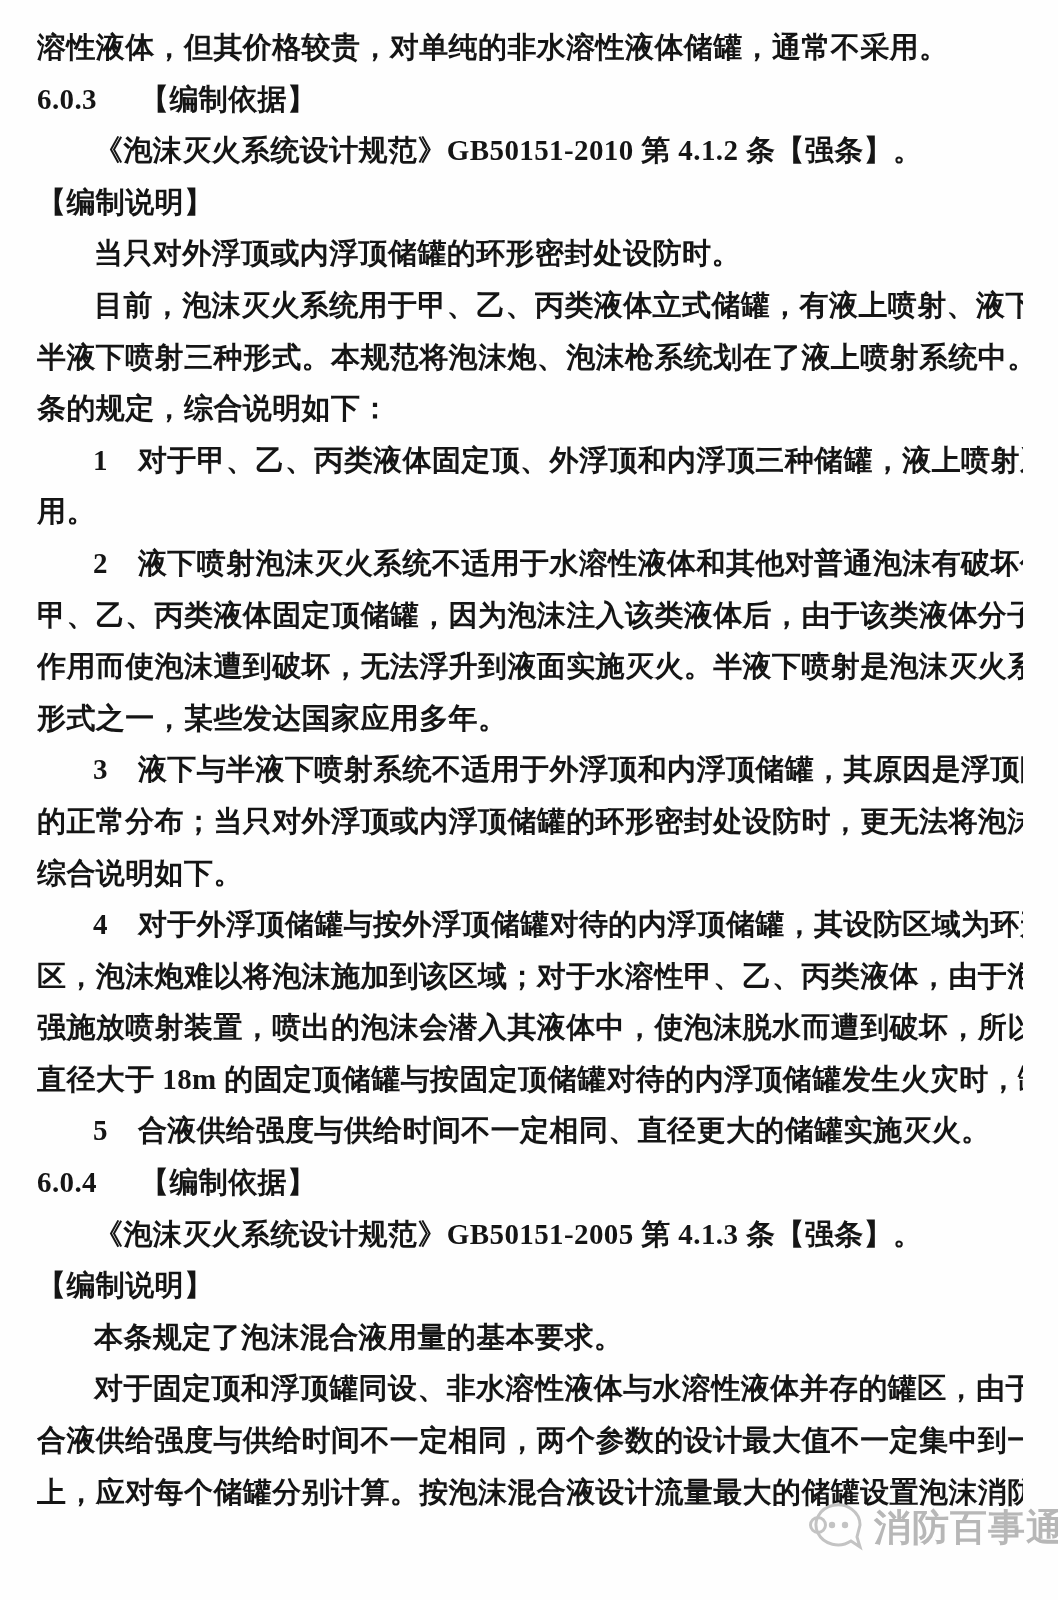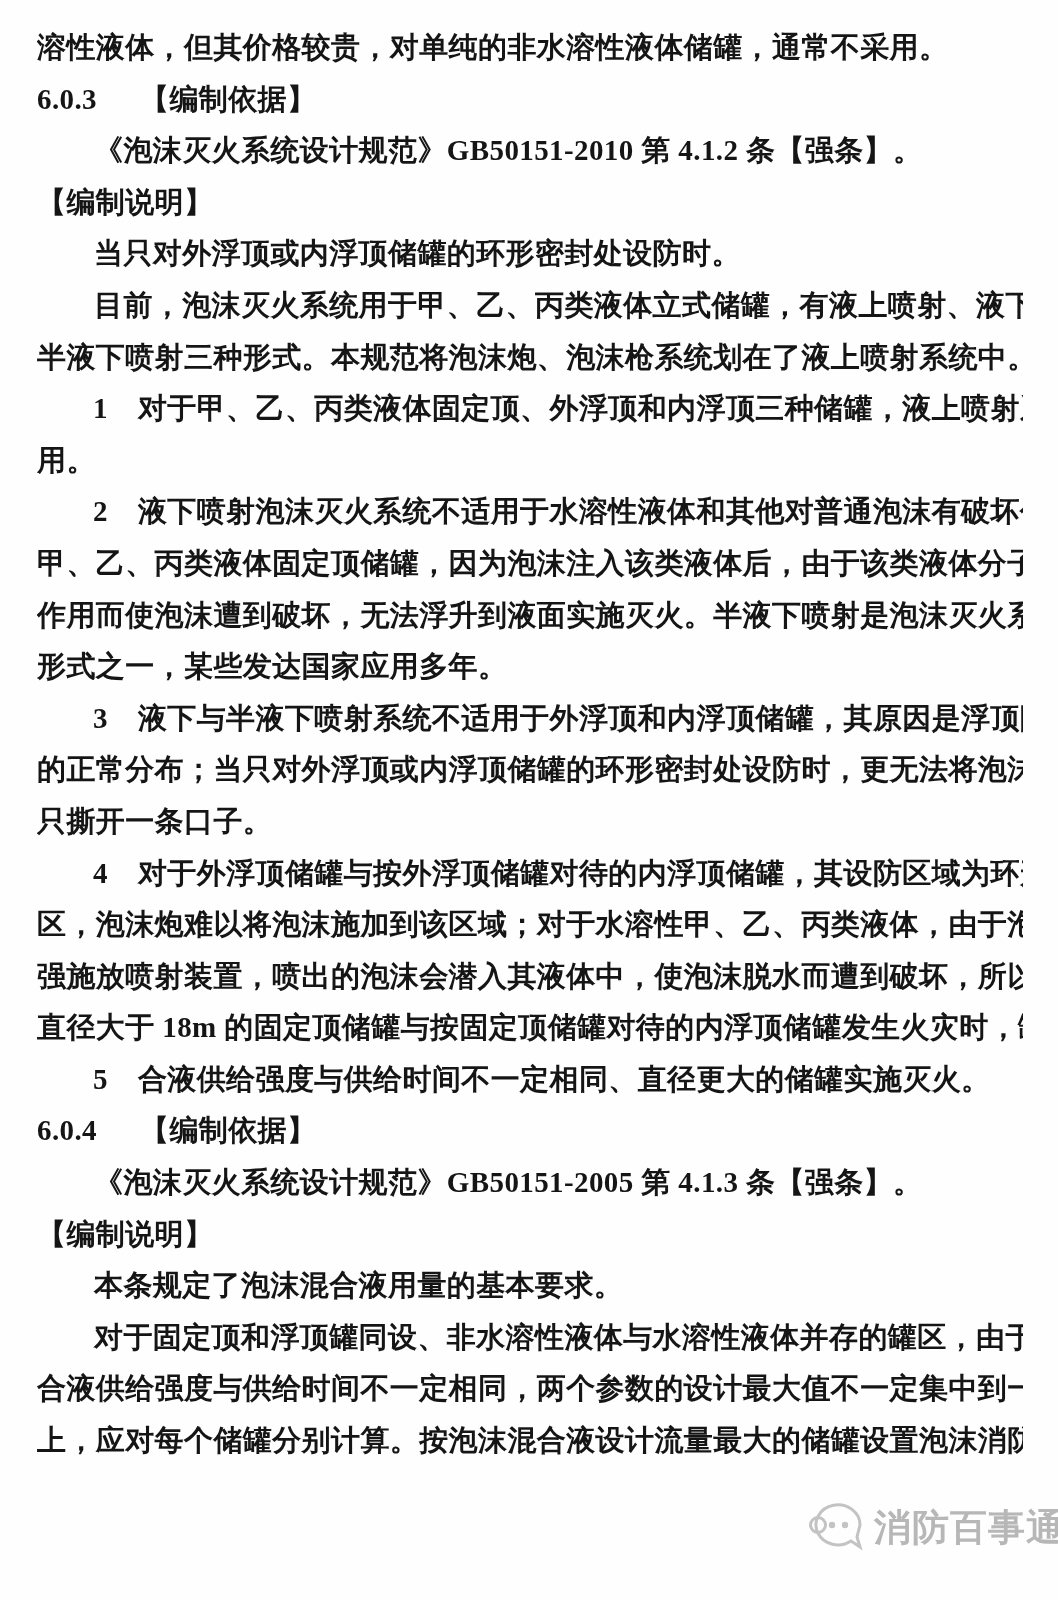--- a/index.html
+++ b/index.html
@@ -73,29 +73,30 @@
 
   <div class="content">
 
   <div class="line flush"><span>溶性液体，但其价格较贵，对单纯的非水溶性液体储罐，通常不采用。</span></div>
       <div class="line sec"><span class="num">6.0.3</span><span>【编制依据】</span></div>
       <div class="line indent"><span>《泡沫灭火系统设计规范》GB50151-2010 第 4.1.2 条【强条】。</span></div>
       <div class="line flush"><span>【编制说明】</span></div>
       <div class="line indent"><span>当只对外浮顶或内浮顶储罐的环形密封处设防时。</span></div>
       <div class="line indent"><span>目前，泡沫灭火系统用于甲、乙、丙类液体立式储罐，有液上喷射、液下喷射、</span></div>
       <div class="line flush"><span>半液下喷射三种形式。本规范将泡沫炮、泡沫枪系统划在了液上喷射系统中。关于本</span></div>
+      <div class="line flush"><span>条的规定，综合说明如下：</span></div>
       <div class="line item"><span class="num">1</span><span>对于甲、乙、丙类液体固定顶、外浮顶和内浮顶三种储罐，液上喷射系统均适</span></div>
       <div class="line flush"><span>用。</span></div>
       <div class="line item"><span class="num">2</span><span>液下喷射泡沫灭火系统不适用于水溶性液体和其他对普通泡沫有破坏作用的</span></div>
       <div class="line flush"><span>甲、乙、丙类液体固定顶储罐，因为泡沫注入该类液体后，由于该类液体分子的脱水</span></div>
       <div class="line flush"><span>作用而使泡沫遭到破坏，无法浮升到液面实施灭火。半液下喷射是泡沫灭火系统应用</span></div>
       <div class="line flush"><span>形式之一，某些发达国家应用多年。</span></div>
       <div class="line item"><span class="num">3</span><span>液下与半液下喷射系统不适用于外浮顶和内浮顶储罐，其原因是浮顶阻碍泡沫</span></div>
       <div class="line flush"><span>的正常分布；当只对外浮顶或内浮顶储罐的环形密封处设防时，更无法将泡沫全部输</span></div>
-      <div class="line flush"><span>只撕开一条口子。</span></div>
+      <div class="line flush"><span>综合说明如下。</span></div>
       <div class="line item"><span class="num">4</span><span>对于外浮顶储罐与按外浮顶储罐对待的内浮顶储罐，其设防区域为环形密封</span></div>
       <div class="line flush"><span>区，泡沫炮难以将泡沫施加到该区域；对于水溶性甲、乙、丙类液体，由于泡沫炮为</span></div>
       <div class="line flush"><span>强施放喷射装置，喷出的泡沫会潜入其液体中，使泡沫脱水而遭到破坏，所以不适用；</span></div>
       <div class="line flush"><span>直径大于 18m 的固定顶储罐与按固定顶储罐对待的内浮顶储罐发生火灾时，罐顶一般</span></div>
       <div class="line item"><span class="num">5</span><span>合液供给强度与供给时间不一定相同、直径更大的储罐实施灭火。</span></div>
       <div class="line sec"><span class="num">6.0.4</span><span>【编制依据】</span></div>
       <div class="line indent"><span>《泡沫灭火系统设计规范》GB50151-2005 第 4.1.3 条【强条】。</span></div>
       <div class="line flush"><span>【编制说明】</span></div>
       <div class="line indent"><span>本条规定了泡沫混合液用量的基本要求。</span></div>
       <div class="line indent"><span>对于固定顶和浮顶罐同设、非水溶性液体与水溶性液体并存的罐区，由于泡沫混</span></div>

